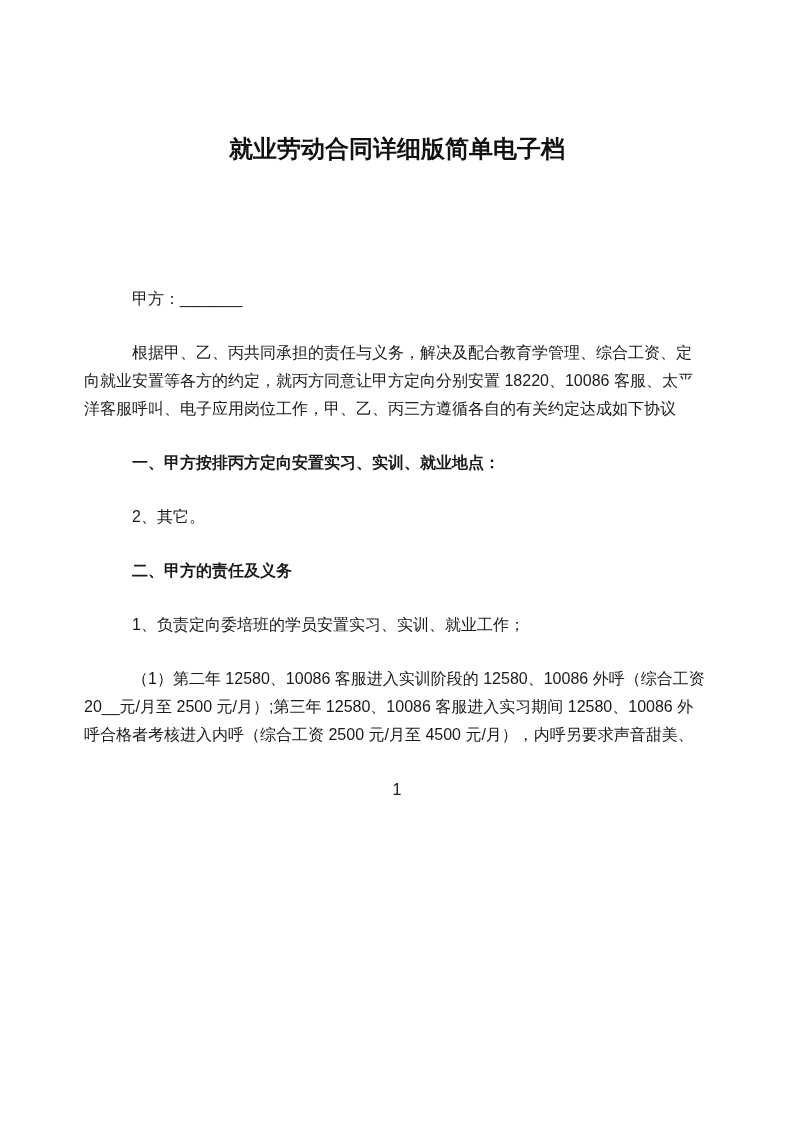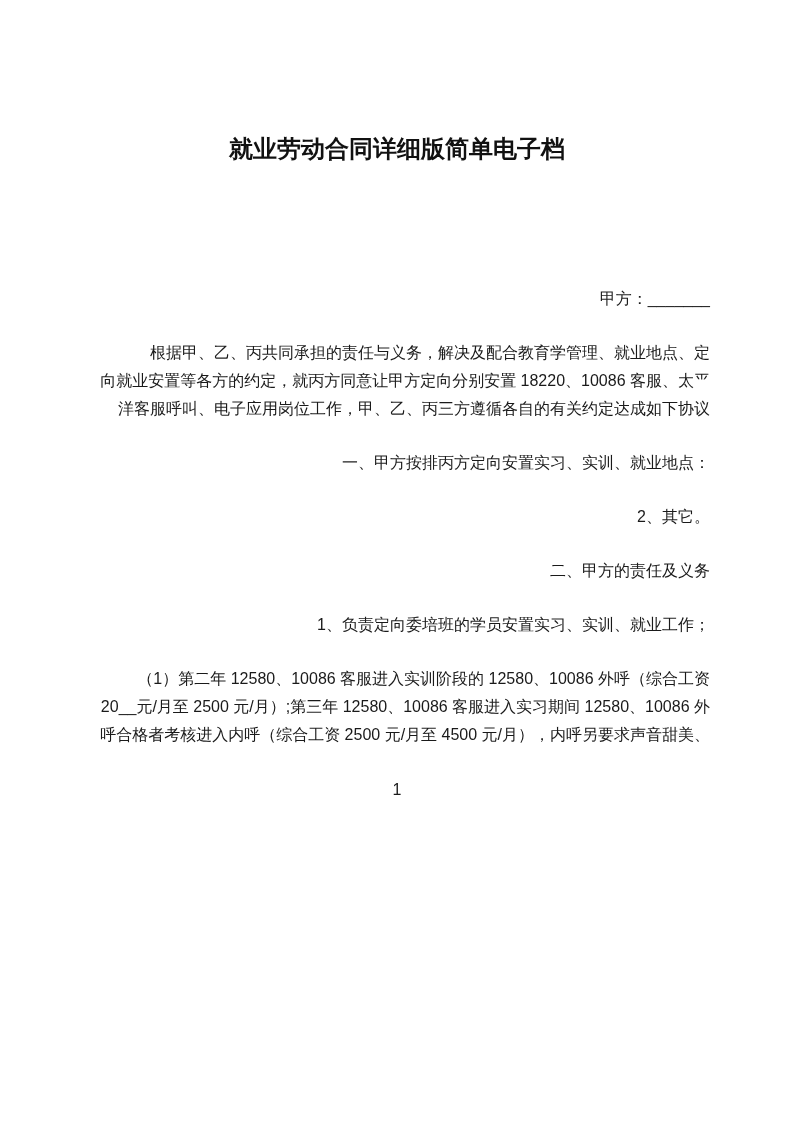--- a/index.html
+++ b/index.html
@@ -20,46 +20,45 @@
     font-size: 24px;
     line-height: 36px;
     font-weight: 700;
     text-align: center;
     color: #111111;
   }
   .para {
     margin: 0 0 26px 0;
     line-height: 28px;
     white-space: nowrap;
-    text-align: right;
   }
   .line { line-height: 28px; white-space: nowrap; }
   .indent { text-indent: 48px; }
-  .bold { font-weight: 400; }
+  .bold { font-weight: 700; }
   .clipped-char {
     display: inline-block;
     clip-path: inset(0 0 55% 0);
   }
   .page-number {
     margin-top: 27px;
     line-height: 28px;
     text-align: center;
   }
 </style>
 </head>
 <body>
 
 <div class="page">
 
   <h1 class="title">就业劳动合同详细版简单电子档</h1>
 
   <p class="para indent">甲方：_______</p>
 
   <div class="para">
-    <div class="line indent">根据甲、乙、丙共同承担的责任与义务，解决及配合教育学管理、就业地点、定</div>
+    <div class="line indent">根据甲、乙、丙共同承担的责任与义务，解决及配合教育学管理、综合工资、定</div>
     <div class="line"><span>向就业安置等各方的约定，就丙方同意让甲方定向分别安置 18220、10086 客服、太</span><span class="clipped-char">平</span></div>
     <div class="line">洋客服呼叫、电子应用岗位工作，甲、乙、丙三方遵循各自的有关约定达成如下协议</div>
   </div>
 
   <p class="para indent bold">一、甲方按排丙方定向安置实习、实训、就业地点：</p>
   <p class="para indent">2、其它。</p>
 
   <p class="para indent bold">二、甲方的责任及义务</p>
   <p class="para indent">1、负责定向委培班的学员安置实习、实训、就业工作；</p>
 

